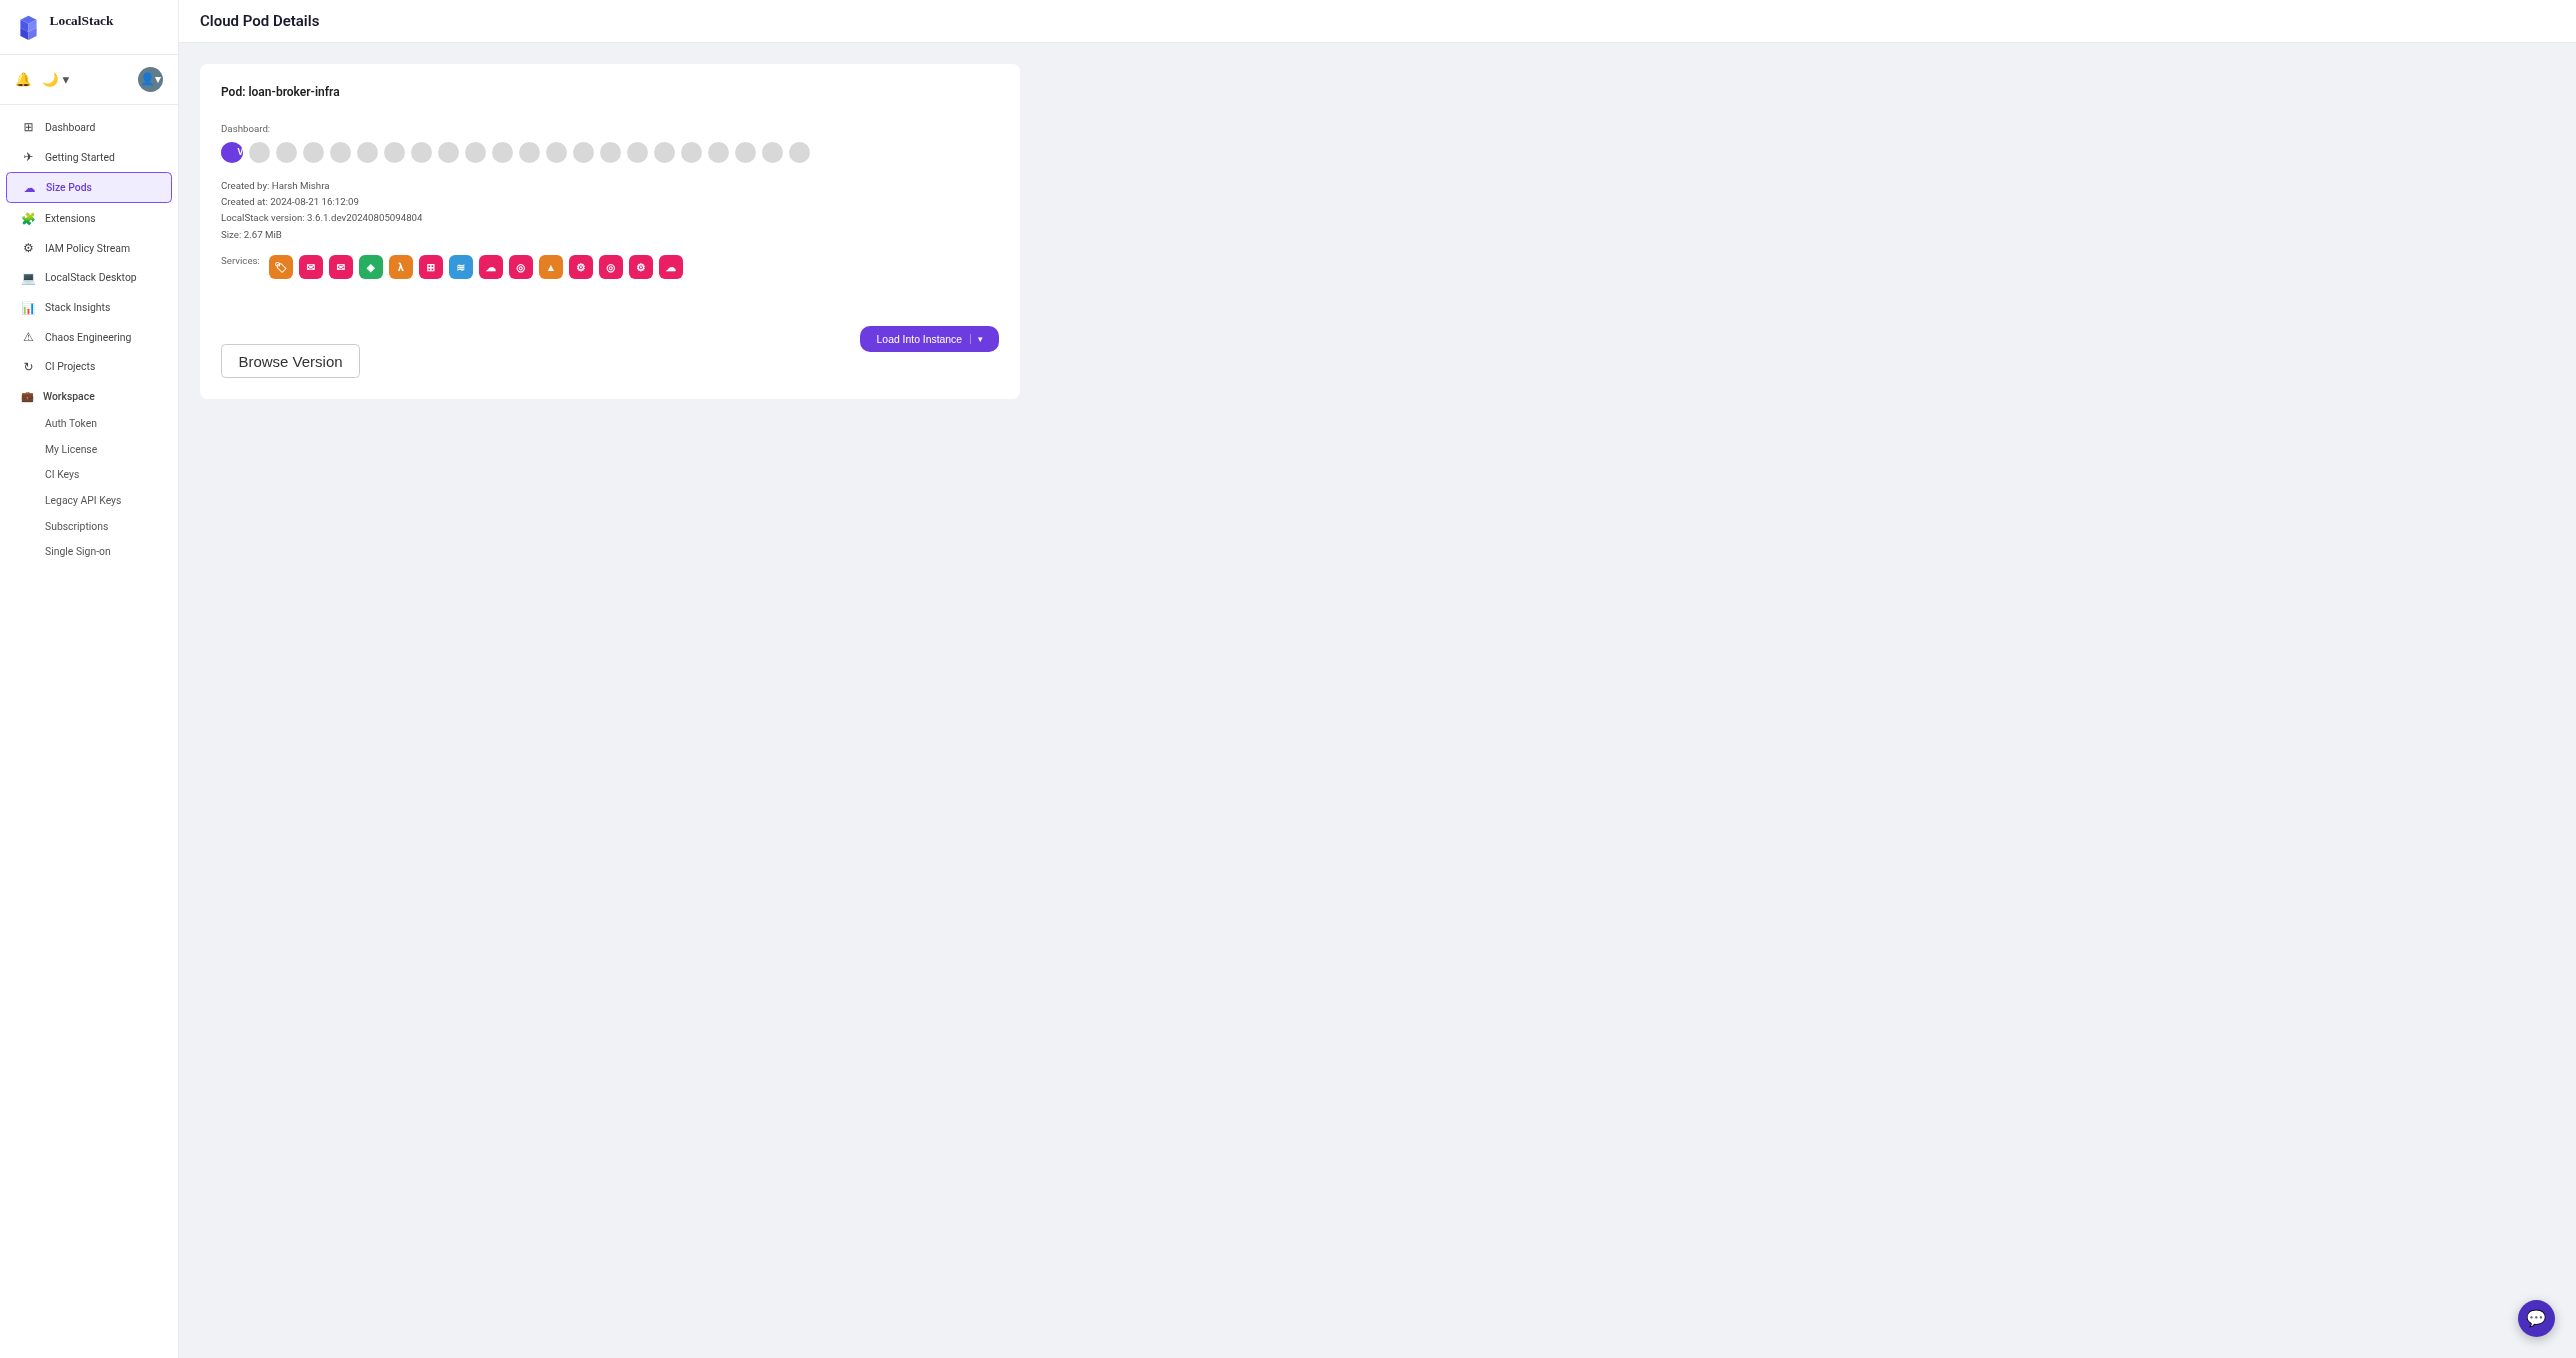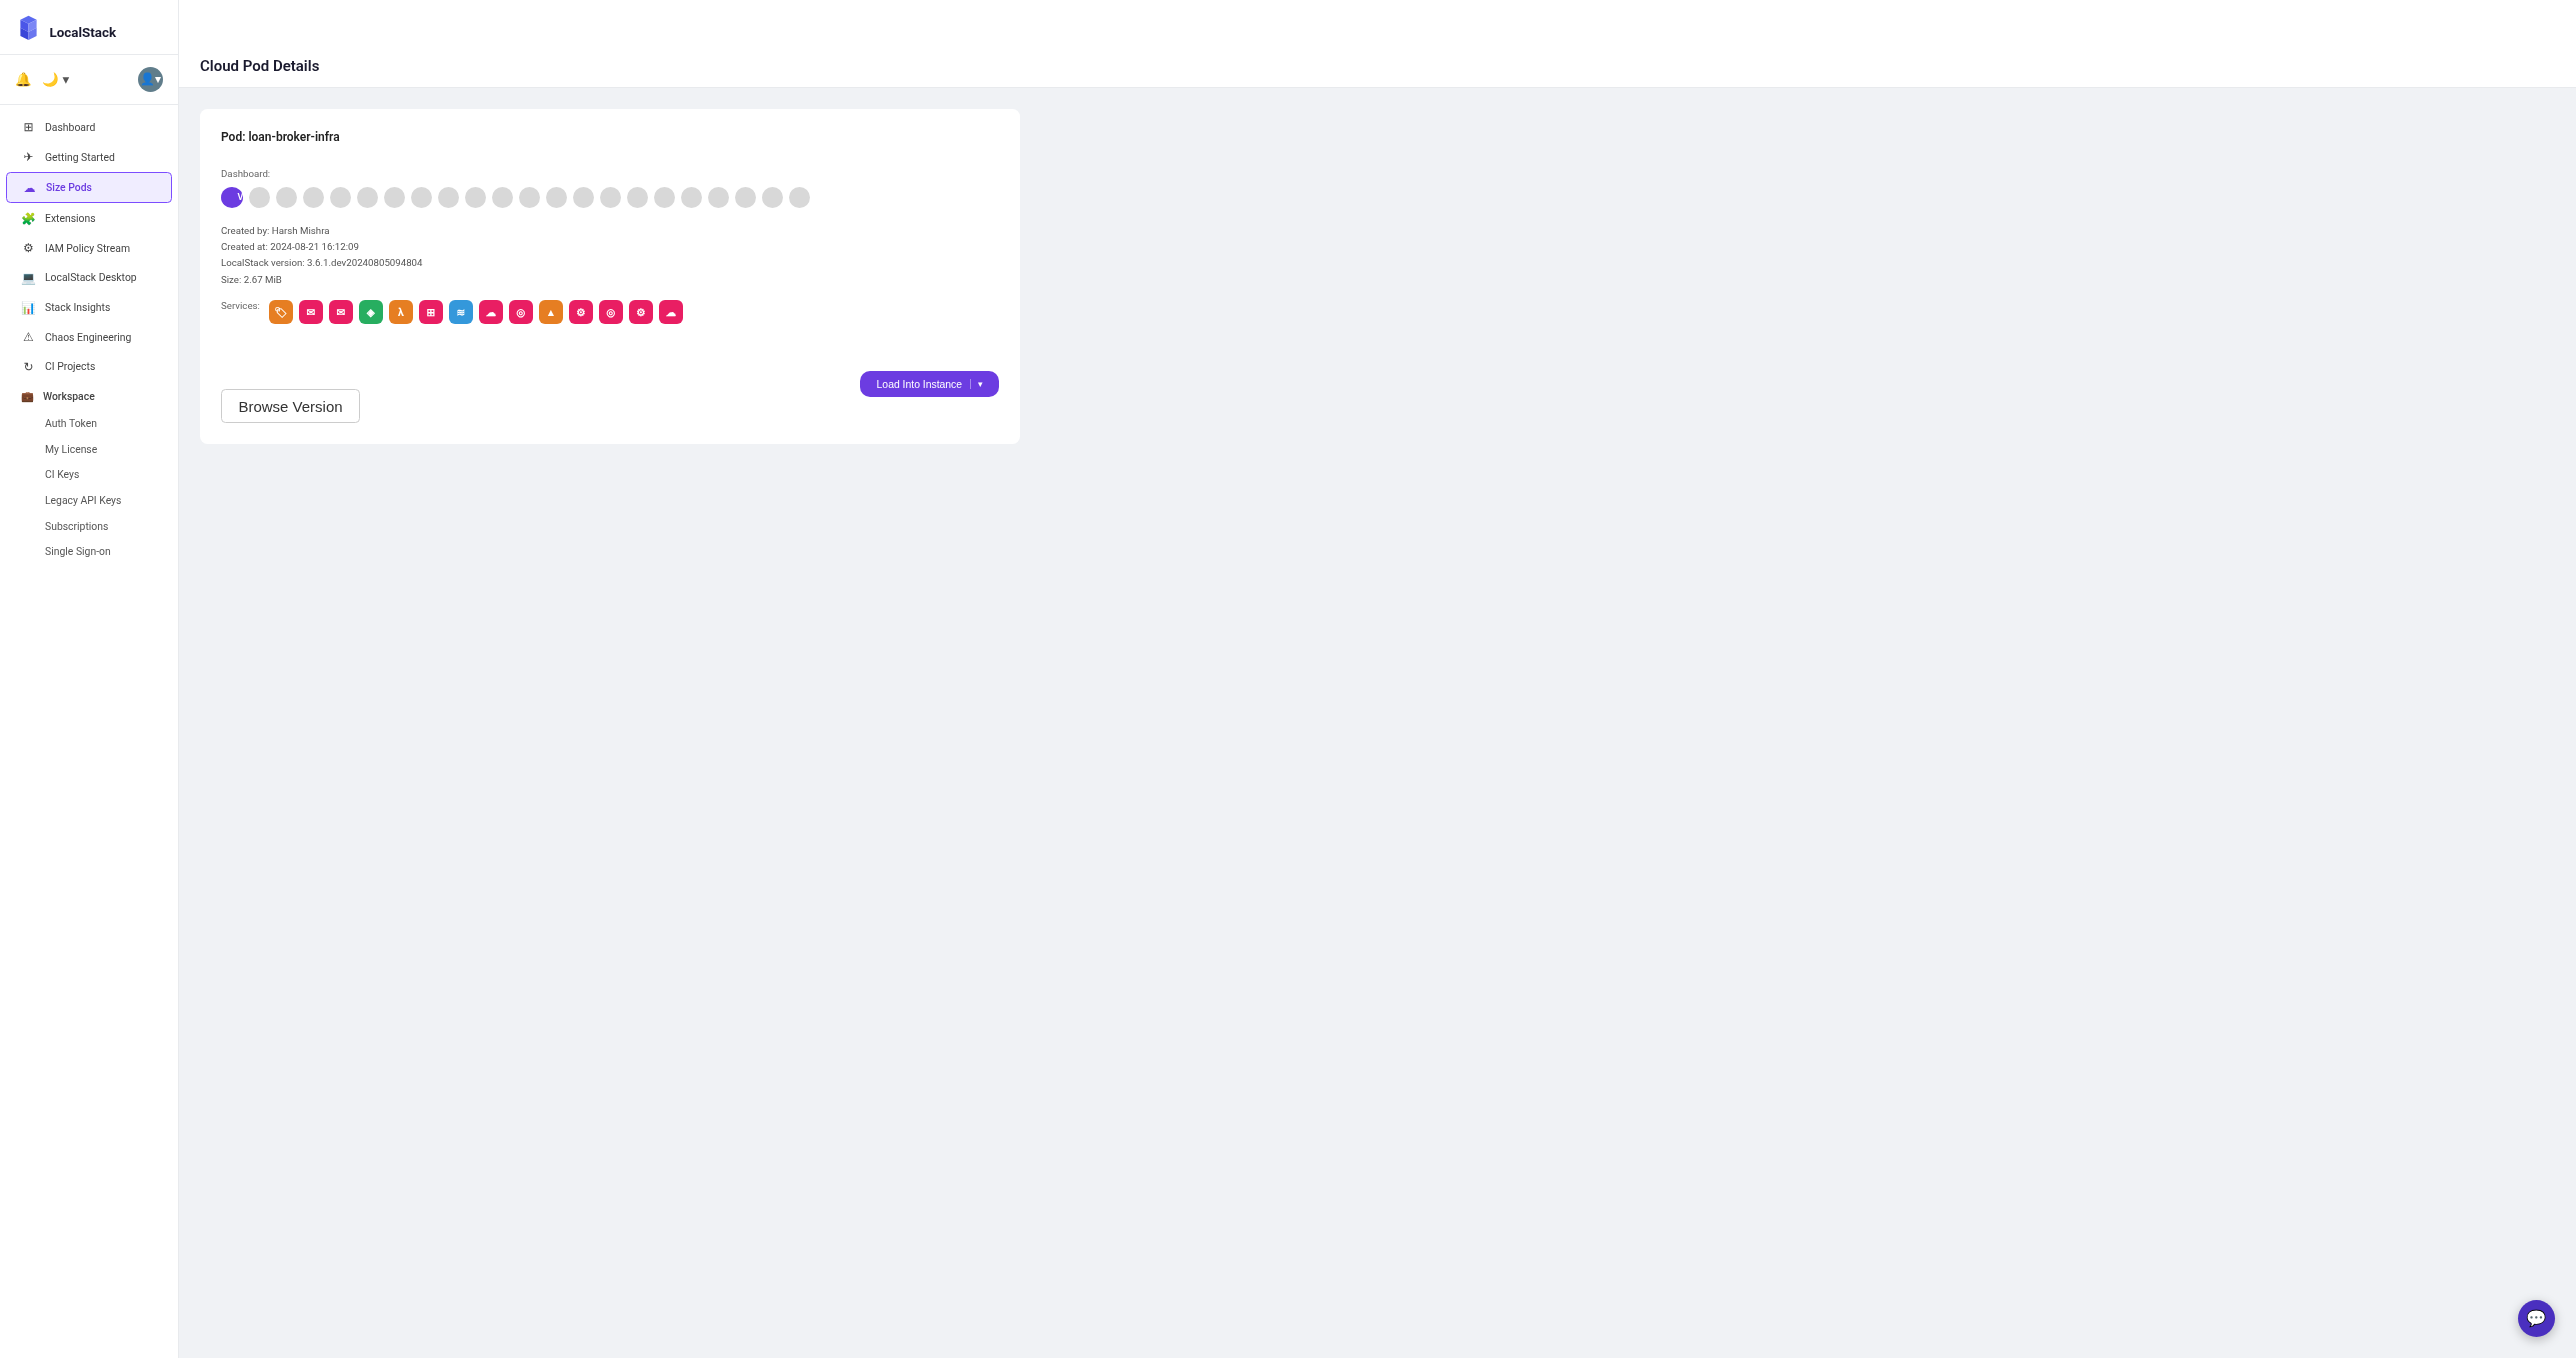--- a/index.html
+++ b/index.html
@@ -13,23 +13,24 @@
       border-right: 0.7px solid #e8eaed;
       display: flex;
       flex-direction: column;
       height: 100vh;
       overflow-y: auto;
     }
 
     .sidebar-logo {
       padding: 13.4px 15px;
       display: flex;
-      align-items: flex-end;
+      align-items: flex-start;
       gap: 7.5px;
       border-bottom: 0.7px solid #e8eaed;
+      font-family: Liberation Serif, serif;
     }
 
     .logo-icon {
       width: 27px;
       height: 27px;
     }
 
     .logo-text {
       font-size: 13.4px;
       font-weight: 700;
@@ -130,21 +131,20 @@
     .main-header {
       background: #fff;
       border-bottom: 0.7px solid #e8eaed;
       padding: 12px 21px;
     }
 
     .main-header h1 {
       font-size: 15px;
       font-weight: 600;
       color: #1a1a2e;
-      margin-top: 45px;
     }
 
     .main-content {
       flex: 1;
       overflow-y: auto;
       padding: 21px;
       background: #f0f2f5;
     }
 
     .pod-card {

